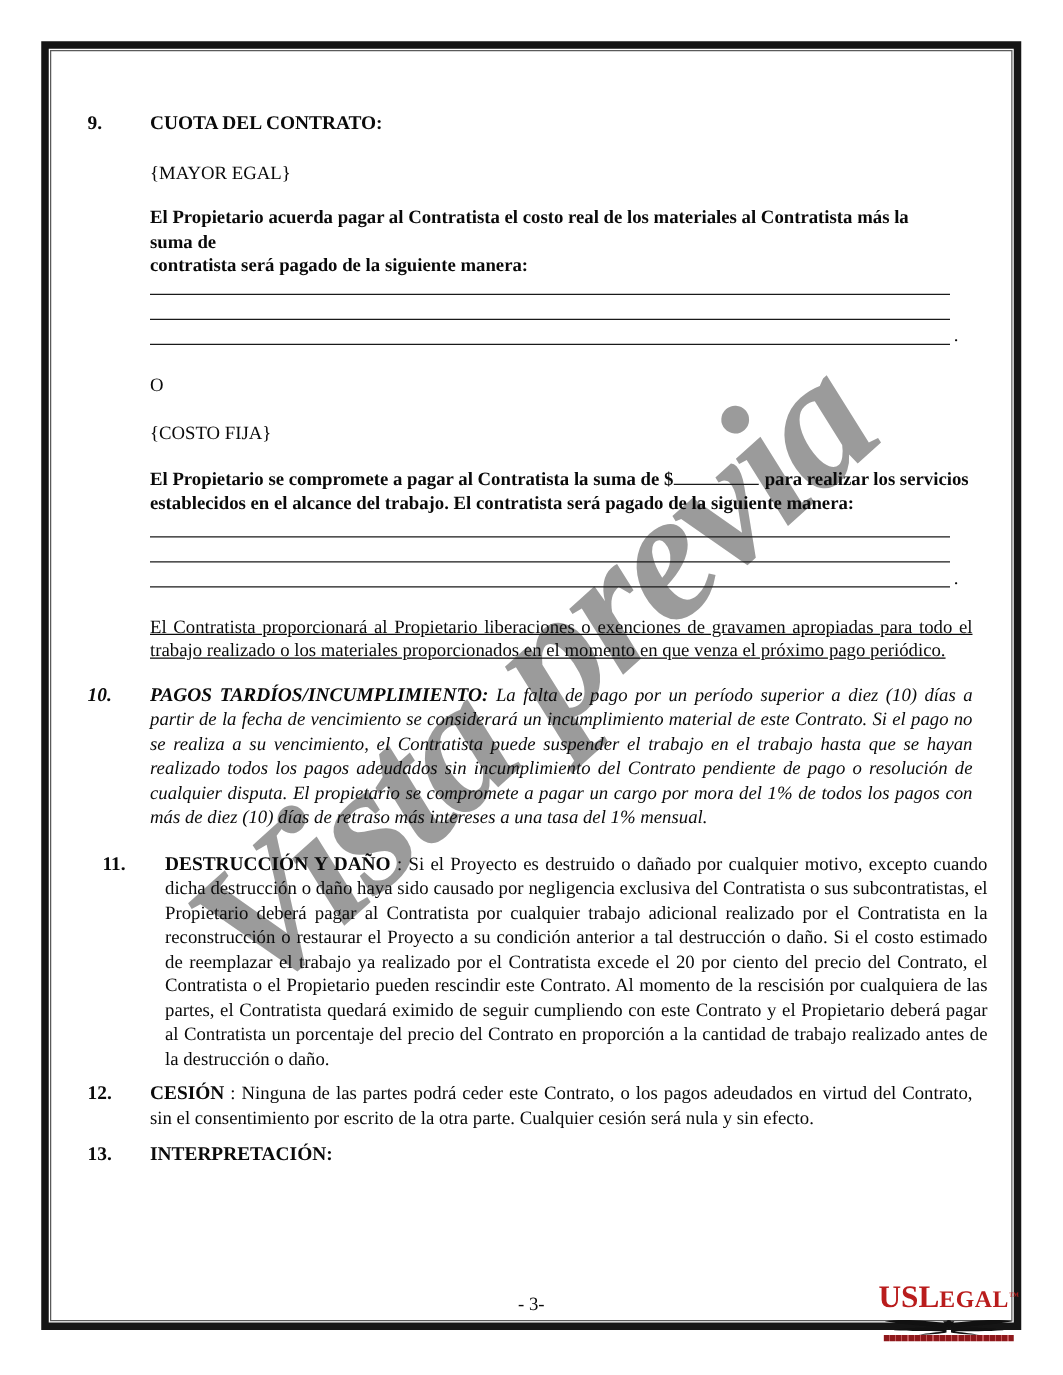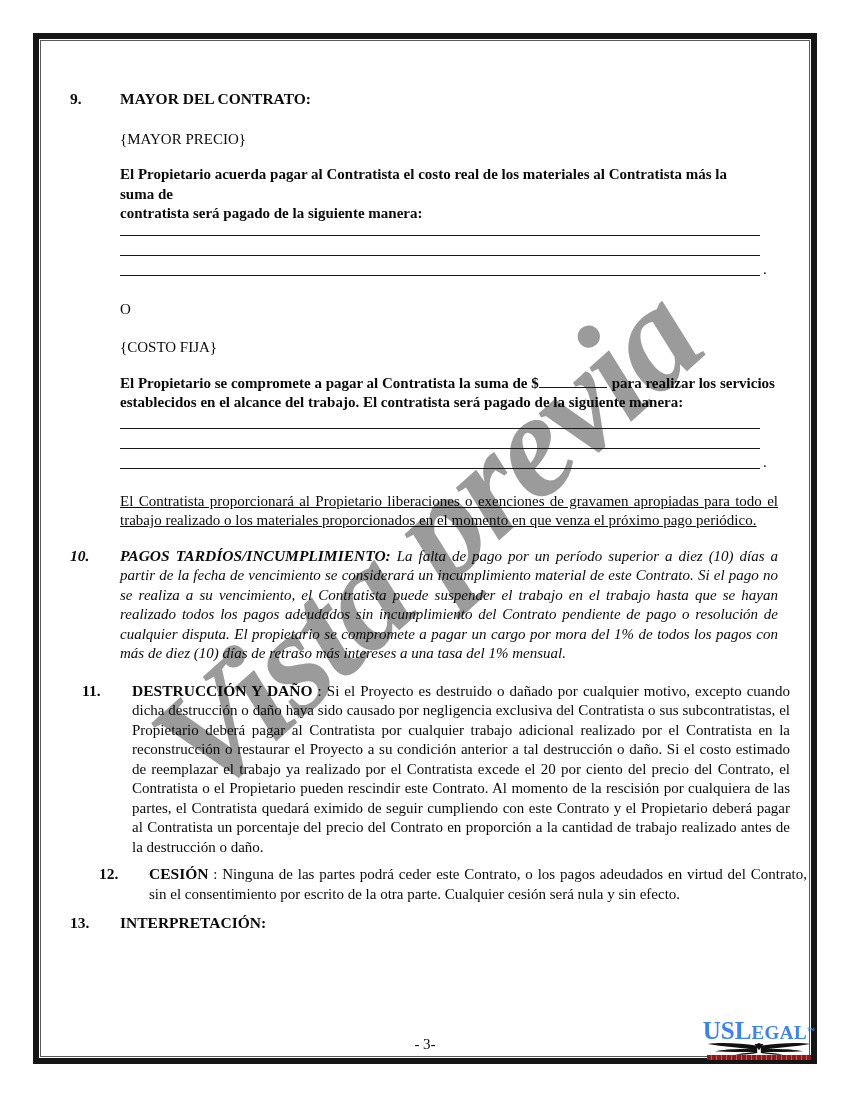--- a/index.html
+++ b/index.html
@@ -21,36 +21,36 @@
   
   .content{position:absolute;left:70px;top:89px;width:708px;z-index:2;
            font-size:15px;line-height:19.5px;}
   .sec{display:flex;}
   .num{width:50px;flex:none;font-weight:700;font-size:15.5px;}
   .bd{width:658px;flex:none;}
   .b{font-weight:700;font-size:15.5px;}
   .just{text-align:justify;}
   .mt21{margin-top:21px;} .mt16{margin-top:16px;font-weight:bold;} .mt24{margin-top:24px;}
   .mt19{margin-top:19px;} .mt23{margin-top:23px;text-decoration:underline;} .mt15{margin-top:15px;font-style:italic;}
-  .mt17{margin-top:17px;margin-left:12px;} .mt7{margin-top:7px;margin-left:29px;} .mt18{margin-top:9px;}
+  .mt17{margin-top:17px;margin-left:12px;} .mt7{margin-top:7px;} .mt18{margin-top:9px;}
   .rules{margin-top:-8px;}
   .rules2{margin-top:-4px;}
   .rule{height:19px;width:640px;border-bottom:1px solid #1a1a1a;}
   .rule-last{display:flex;align-items:flex-end;}
   .rule-last .ln{height:19px;width:640px;border-bottom:1px solid #1a1a1a;}
   .rule-last .dot{margin-left:3px;line-height:14px;}
   .blank{display:inline-block;border-bottom:1px solid #1a1a1a;height:13px;}
   .blank-ps{width:133px;}
   .blank-fee{width:68px;margin-right:5px;}
   
   .page-number{position:absolute;left:0;right:0;top:1036px;text-align:center;
                font-size:15px;z-index:2;}
   
   .logo{position:absolute;left:702px;top:1021px;width:114px;text-align:center;z-index:4;}
-  .logo-name{font-weight:700;color:#3b82f6;line-height:20px;white-space:nowrap;}
+  .logo-name{font-weight:700;color:#b91c1c;line-height:32px;white-space:nowrap;}
   .logo-name .lg{font-size:25px;}
   .logo-name .sm{font-size:19px;letter-spacing:.5px;}
   .logo-name .tm{font-size:8px;vertical-align:super;}
   .wings{display:block;width:108px;height:13px;margin:-2px auto 0 auto;}
   .logo-strip{height:5px;width:104px;margin:0 auto;
     background:repeating-linear-gradient(90deg,#8e181b 0 4px,#c4575a 4px 5px);}
 </style>
 </head>
 <body>
 
@@ -60,22 +60,22 @@
     <div class="frame-inner"></div>
   </div>
 
   <div class="watermark">Vista previa</div>
 
   <div class="content">
 
     <div class="sec">
       <div class="num">9.</div>
       <div class="bd">
-        <div class="b">MAYOR DEL CONTRATO:</div>
-        <div class="mt21">{MAYOR PRECIO}</div>
+        <div class="b">CUOTA DEL CONTRATO:</div>
+        <div class="mt21">{MAYOR EGAL}</div>
         <div class="mt16">
           <div>El Propietario acuerda pagar al Contratista el costo real de los materiales al Contratista más la</div>
           <div>suma de</div>
           <div>contratista será pagado de la siguiente manera:</div>
         </div>
         <div class="rules">
           <div class="rule"></div>
           <div class="rule"></div>
           <div class="rule-last">
             <div class="ln"></div>

